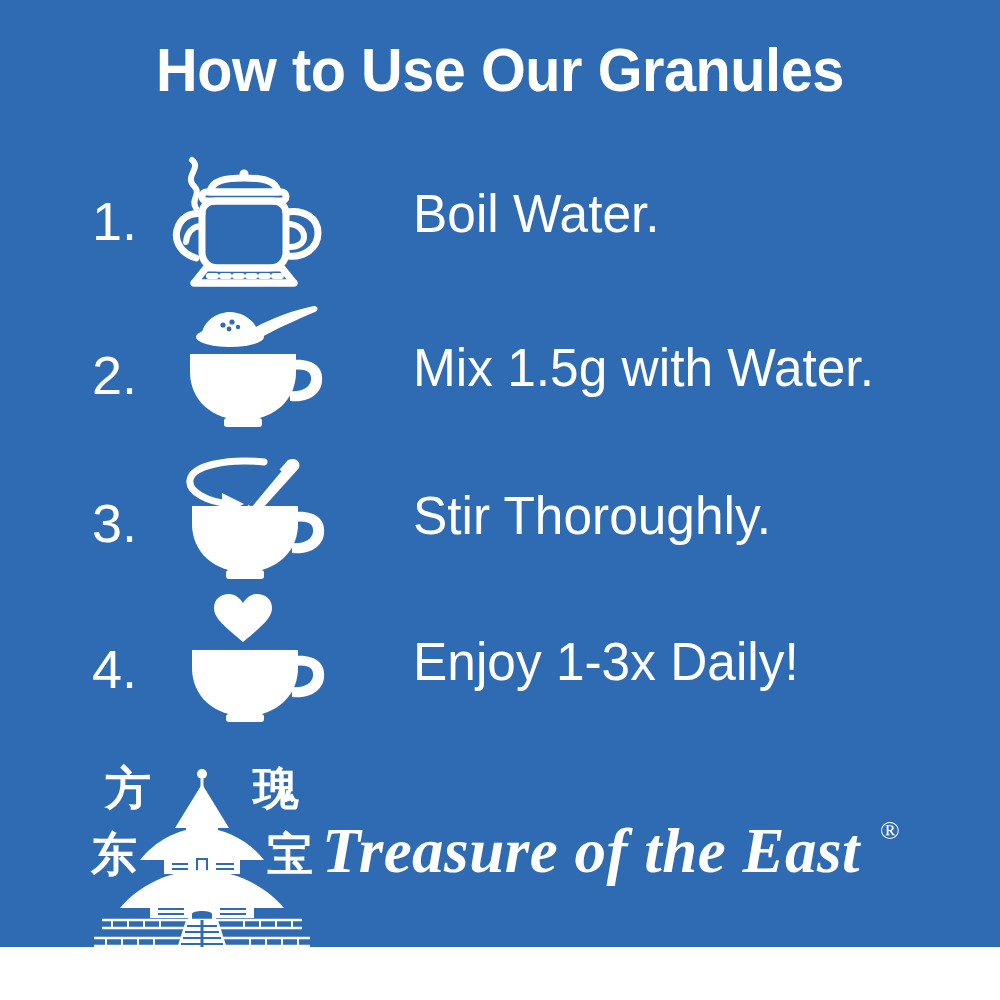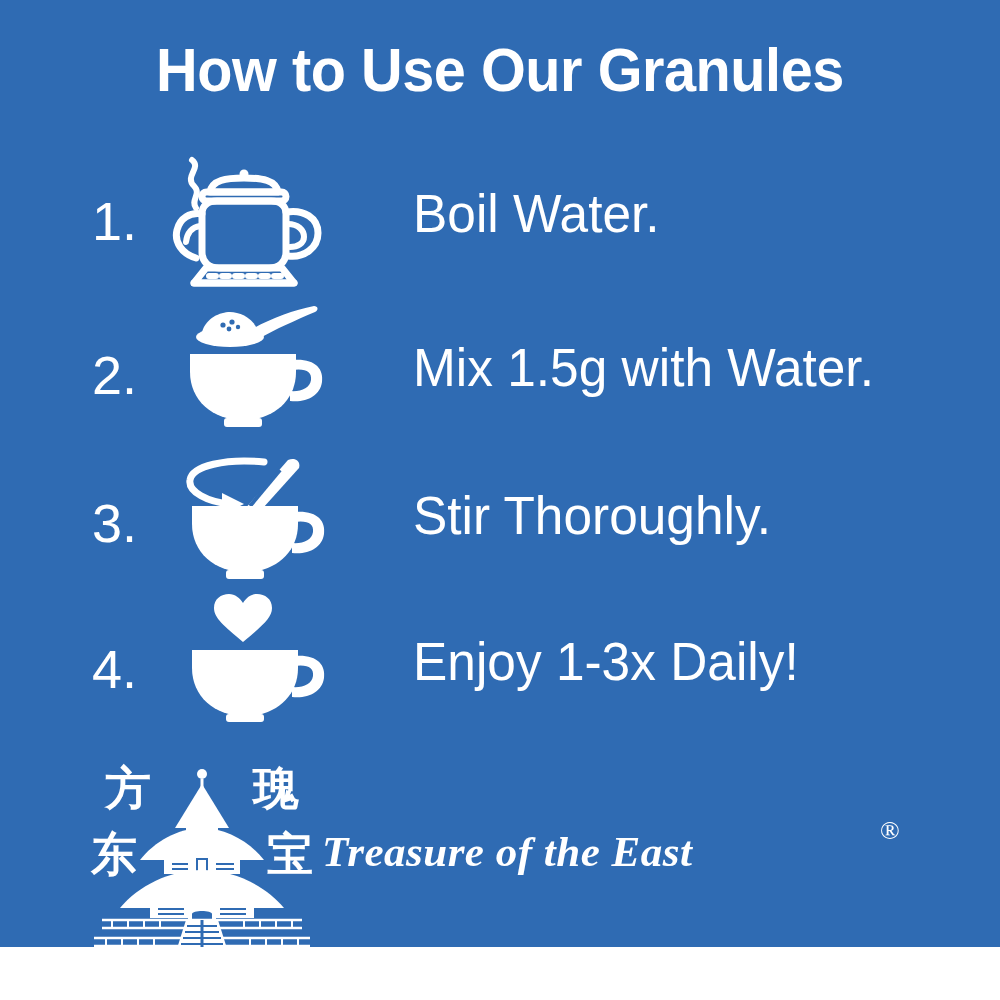--- a/index.html
+++ b/index.html
@@ -117,21 +117,21 @@
     height: 210px;
   }
   #brand-name {
     position: absolute;
     left: 322px;
     top: 72px;
     color: #FFFFFF;
     font-family: "Liberation Serif", serif;
     font-weight: bold;
     font-style: italic;
-    font-size: 43px;
+    font-size: 63px;
     line-height: 63px;
     letter-spacing: 0.5px;
     white-space: nowrap;
   }
   #brand-reg {
     position: absolute;
     left: 880px;
     top: 818px;
     color: #FFFFFF;
     font-family: "Liberation Serif", serif;

